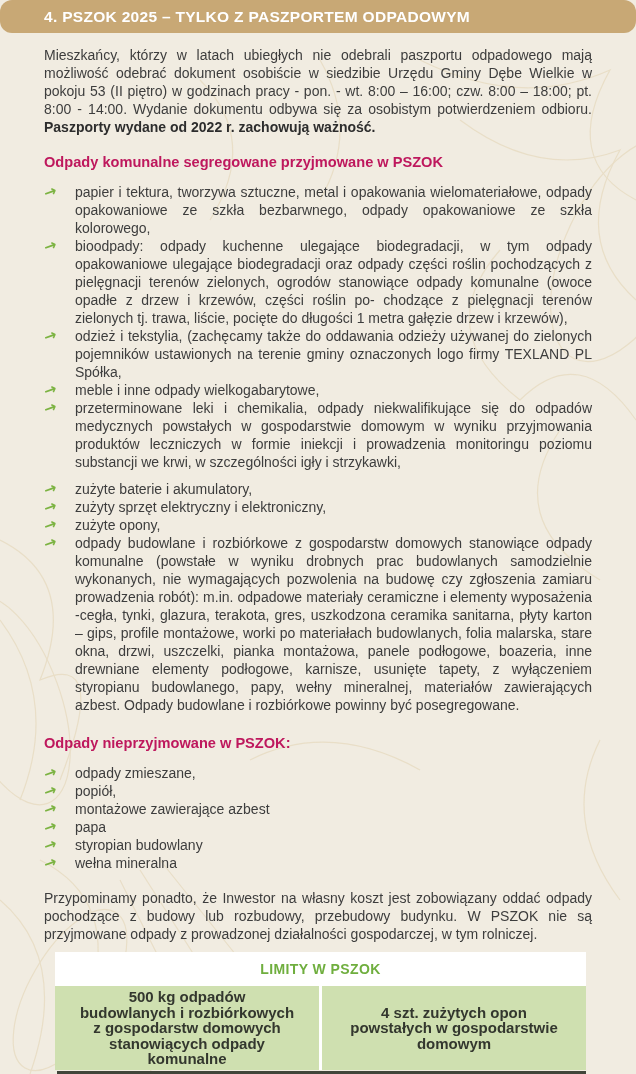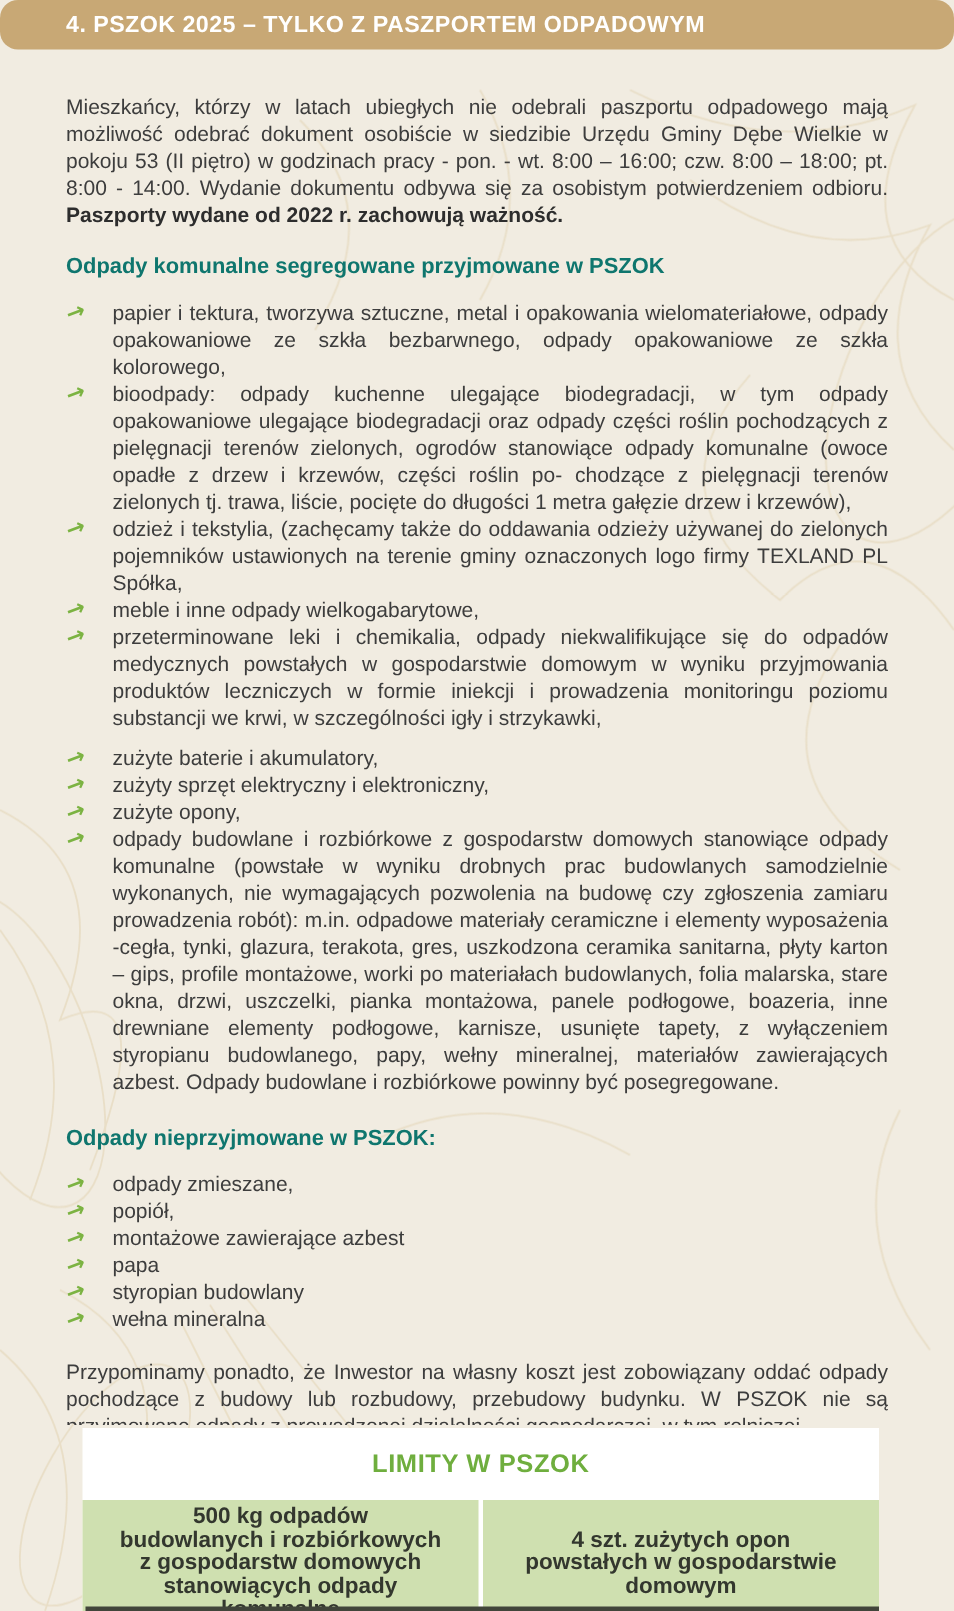--- a/index.html
+++ b/index.html
@@ -13,49 +13,49 @@
   .header-bar{
     position:relative;z-index:1;height:33px;
     background:var(--header-bg,#c8a875);
     color:var(--header-text,#ffffff);
     display:flex;align-items:center;
     padding:0 44px;box-sizing:border-box;
     font-weight:bold;font-size:15.5px;letter-spacing:.3px;border-radius:12px;
   }
   .content{
     position:relative;z-index:1;
-    padding:16px 44px;box-sizing:border-box;
+    padding:0 44px;box-sizing:border-box;
     height:917px;overflow:hidden;
     font-size:14px;line-height:18px;
   }
   .para{margin:13px 0 0;text-align:justify;}
   .para strong{color:#2d2d2d;}
   .sec-heading{
     margin:17px 0 0;font-size:14.6px;line-height:18px;
-    font-weight:bold;color:#0f766e;
+    font-weight:bold;color:#be185d;
   }
   ul.arrow-list{list-style:none;margin:12px 0 0;padding:0;}
   ul.arrow-list li{display:flex;margin:0;}
   ul.arrow-list li.gap{margin-top:9px;}
   .arrow{
     flex:none;width:31px;display:inline-block;
     color:var(--accent-green,#7cb342);
     font-family:"DejaVu Sans",sans-serif;
     font-weight:bold;font-size:15px;line-height:18px;
   }
   .arrow span{display:inline-block;transform:rotate(-20deg);}
   .item-text{flex:1;text-align:justify;}
   .limits{
     position:absolute;z-index:1;left:55px;top:952px;width:531px;
     background:#ffffff;
   }
   .limits-title{
-    height:48px;display:flex;align-items:center;justify-content:center;
+    height:34px;display:flex;align-items:center;justify-content:center;
     color:var(--limits-title-green,#6fae3e);
-    font-weight:bold;font-size:17px;letter-spacing:.4px;
+    font-weight:bold;font-size:14px;letter-spacing:.4px;
   }
   .limits-boxes{display:flex;gap:3px;}
   .limit-box{
     flex:1;height:84px;box-sizing:border-box;padding:4px 14px;
     background:var(--limits-box-green,#cfe0b0);
     display:flex;align-items:center;justify-content:center;
     text-align:center;font-weight:bold;font-size:15px;line-height:15.6px;
     color:#33372e;white-space:pre-line;
   }
   .bottom-bar{

